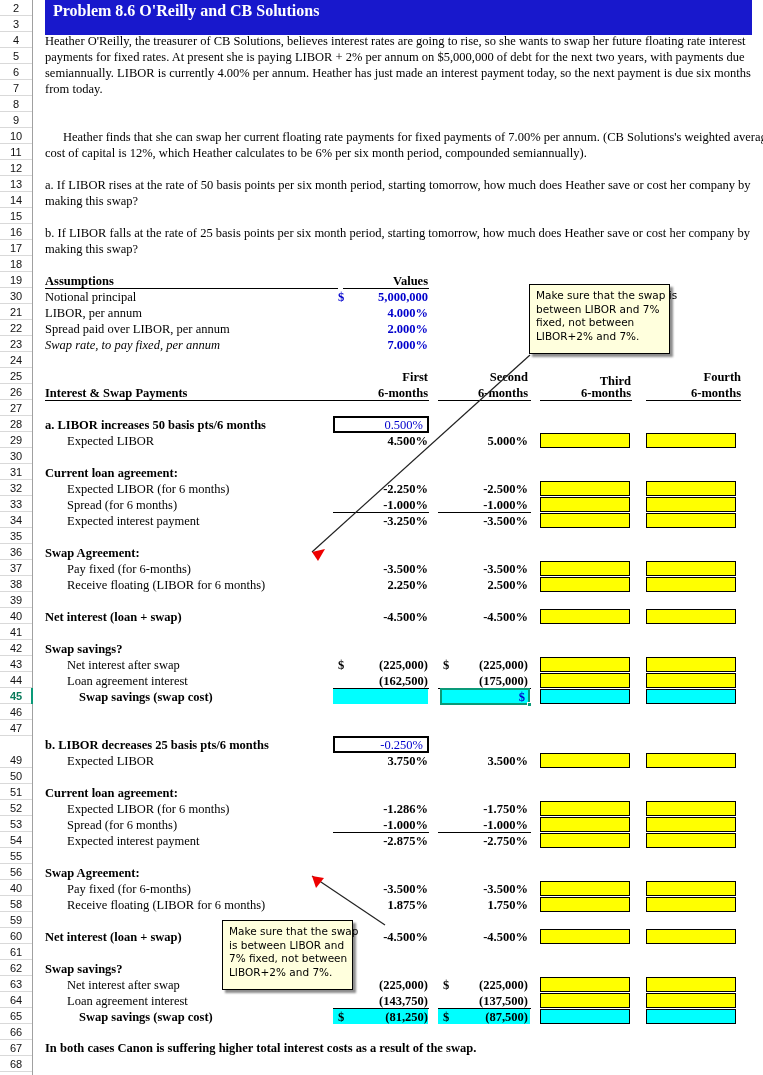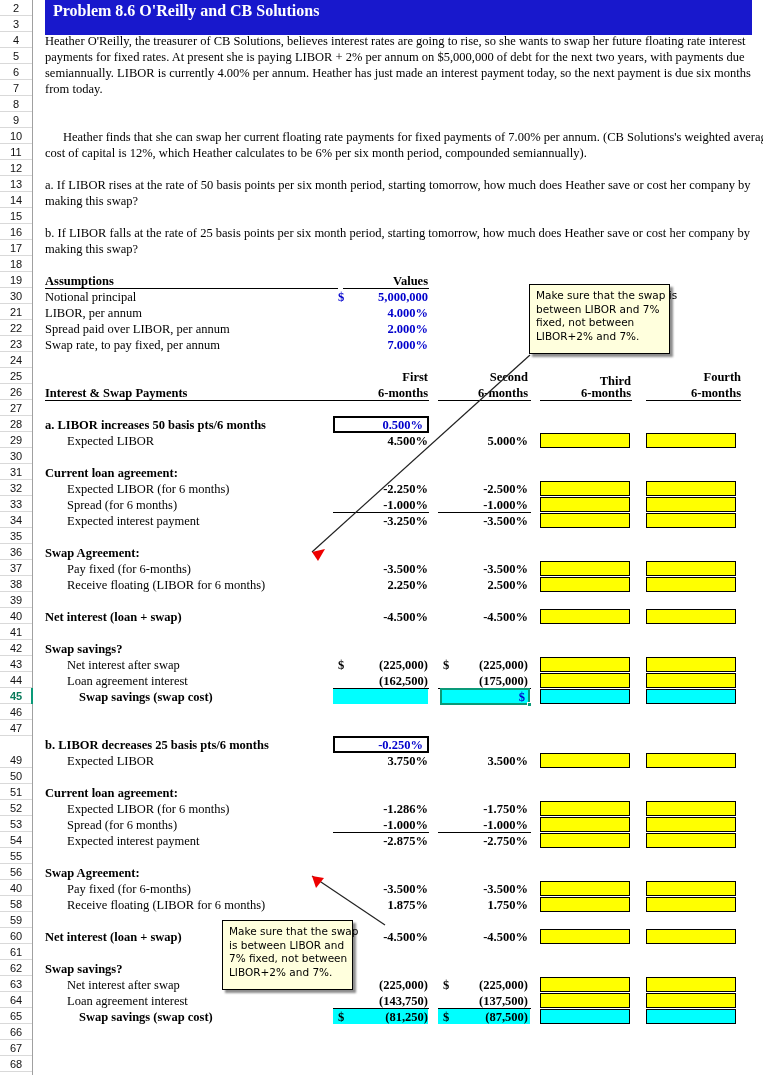--- a/index.html
+++ b/index.html
@@ -128,21 +128,21 @@
     height: 17px;
     background: #ffffff;
     border: 2px solid #000000;
   }
   .inbox span {
     display: block;
     line-height: 13px;
     padding-right: 4px;
     text-align: right;
     font-size: 12.5px;
-    font-weight: bold;
+    font-weight: normal;
     color: #0000cc;
     padding-left: 16px;
   }
 
   
   .active-sel {
     position: absolute;
     border: 2px solid #0a9a78;
     background: #00ffff;
   }
@@ -287,21 +287,21 @@
         <div class="cell b r" style="top: 273px; right: 335px;">Values</div>
         <div class="rule" style="left: 12px; width: 293px; top: 288px;"></div>
         <div class="rule" style="left: 310px; width: 86px; top: 288px;"></div>
         <div class="cell l" style="top: 289px; left: 12px;">Notional principal</div>
         <div class="cell b blue l" style="top: 289px; left: 305px;">$</div>
         <div class="cell b blue r" style="top: 289px; right: 335px;">5,000,000</div>
         <div class="cell l" style="top: 305px; left: 12px;">LIBOR, per annum</div>
         <div class="cell b blue r" style="top: 305px; right: 335px;">4.000%</div>
         <div class="cell l" style="top: 321px; left: 12px;">Spread paid over LIBOR, per annum</div>
         <div class="cell b blue r" style="top: 321px; right: 335px;">2.000%</div>
-        <div class="cell l" style="top: 337px; left: 12px;">Swap rate, to pay fixed, per annum</div>
+        <div class="cell l" style="top: 337px; left: 12px; font-style: italic;">Swap rate, to pay fixed, per annum</div>
         <div class="cell b blue r" style="top: 337px; right: 335px;">7.000%</div>
       </div>
 
     <div id="colheads">
         <div class="cell b l" style="top: 385px; left: 12px;">Interest &amp; Swap Payments</div>
         <div class="rule" style="left: 12px; width: 293px; top: 400px;"></div>
         <div class="cell b r" style="top: 369px; right: 335px;">First</div>
         <div class="cell b r" style="top: 385px; right: 335px;">6-months</div>
         <div class="rule" style="left: 300px; width: 96px; top: 400px;"></div>
         <div class="cell b r" style="top: 369px; right: 235px;">Second</div>
@@ -447,20 +447,21 @@
         <div class="cbox" style="left: 300px; width: 95px; top: 1009px;"></div>
         <div class="cbox" style="left: 405px; width: 92px; top: 1009px;"></div>
         <div class="cbox bordered" style="left: 507px; width: 90px; top: 1009px;"></div>
         <div class="cbox bordered" style="left: 613px; width: 90px; top: 1009px;"></div>
         <div class="cell b l" style="top: 1009px; left: 305px;">$</div>
         <div class="cell b r" style="top: 1009px; right: 335px;">(81,250)</div>
         <div class="cell b l" style="top: 1009px; left: 410px;">$</div>
         <div class="cell b r" style="top: 1009px; right: 235px;">(87,500)</div>
       </div>
 
+    <div class="footnote" id="footnote" style="top: 1041px;">In both cases Canon is suffering higher total interest costs as a result of the swap.</div>
 
     <svg class="leader" width="730" height="1075" style="left:0;top:0;">
       <line x1="497" y1="355" x2="279" y2="552" stroke="#222" stroke-width="1.2"></line>
       <polygon points="279,552 292,549 285,561" fill="#ee0000"></polygon>
       <line x1="352" y1="925" x2="279" y2="876" stroke="#222" stroke-width="1.2"></line>
       <polygon points="279,876 291,878 283,888" fill="#ee0000"></polygon>
     </svg>
 
     <div id="notes">
         <div class="note" style="left: 496px; top: 284px; width: 141px; height: 70px;">

